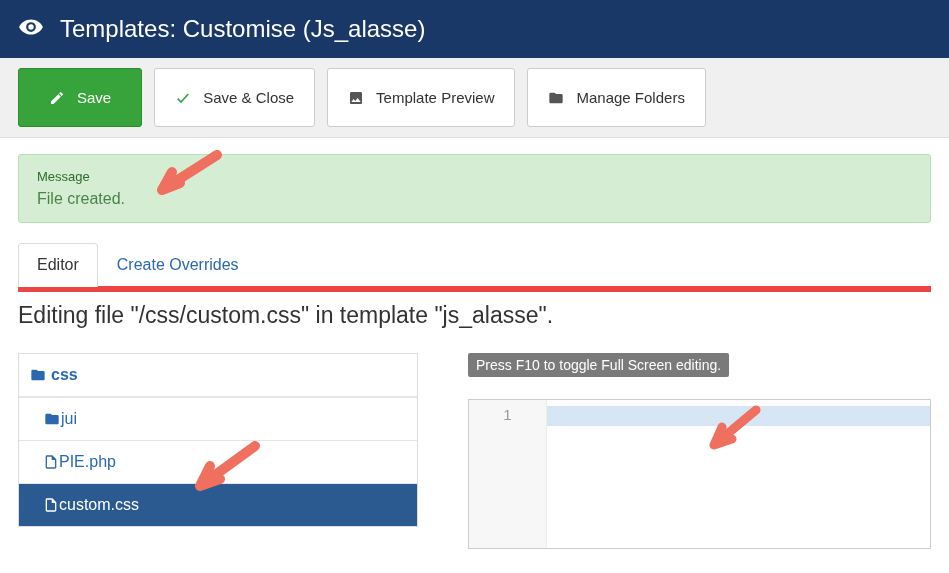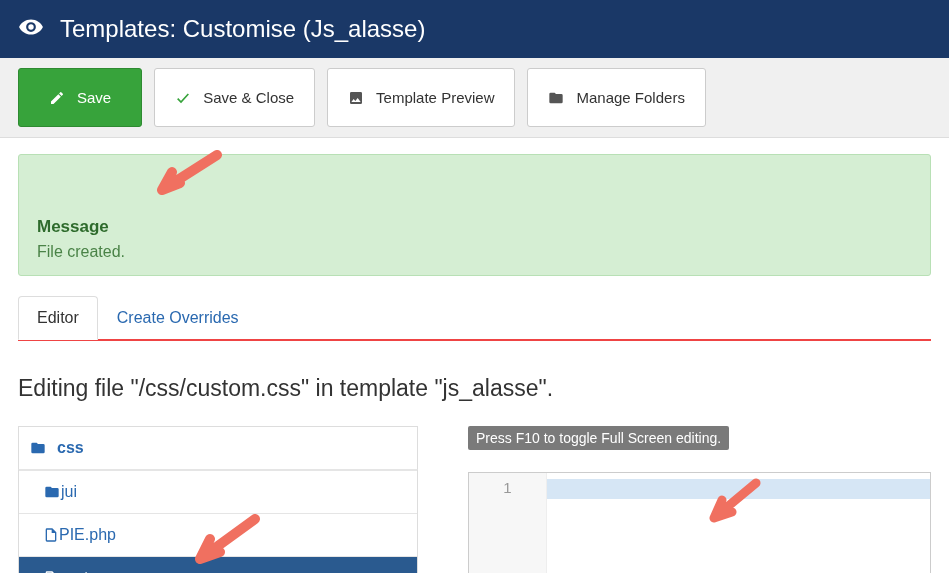--- a/index.html
+++ b/index.html
@@ -16,32 +16,32 @@
 .btn .ico { display: inline-flex; width: 16px; height: 16px; align-items: center; justify-content: center; }
 .btn .ico svg { width: 16px; height: 16px; }
 .ico-check svg { stroke: #37a33b; fill: none; stroke-width: 2.5; }
 .ico-copy svg { fill: #37a33b; }
 .ico-img svg { fill: #555; }
 .ico-folder svg { fill: #555; }
 
 .content { padding: 16px 18px; }
 
 .alert { background: #d5eed3; border: 1px solid #b8e0b5; border-radius: 3px; padding: 14px 18px; margin-bottom: 20px; position: relative; }
-.alert-title { color: #2e6b2c; font-weight: 700; font-size: 17px; margin-bottom: 6px; margin-top: 48px; }
+.alert-title { color: #2e6b2c; font-weight: 400; font-size: 13px; margin-bottom: 6px; }
 .alert-text { color: #4a8347; font-size: 16px; }
 
-.tabs { border-bottom: 2px solid #ef4444; display: flex; margin-bottom: 34px; }
+.tabs { border-bottom: 6px solid #ef4444; display: flex; margin-bottom: 10px; }
 .tab { padding: 12px 18px; font-size: 16px; color: #2a69b0; cursor: pointer; border: 1px solid transparent; border-bottom: none; margin-bottom: -1px; }
 .tab.active { color: #333; border-color: #ddd; border-bottom: 1px solid #fff; border-radius: 4px 4px 0 0; background: #fff; }
 
 .editing-line { font-size: 23px; color: #333; margin-bottom: 24px; }
 
 .panes { display: flex; gap: 50px; }
 .tree { width: 400px; }
-.tree-root { display: flex; align-items: center; gap: 10px; padding: 12px 10px; border: 1px solid #ddd; border-bottom: 1px solid #e5e5e5; color: #2a69b0; font-weight: 600; background: #fff; }
+.tree-root { display: flex; align-items: center; gap: 4px; padding: 12px 10px; border: 1px solid #ddd; border-bottom: 1px solid #e5e5e5; color: #2a69b0; font-weight: 600; background: #fff; }
 .tree-root svg { fill: #2a69b0; width: 18px; height: 16px; }
 .tree-children { border: 1px solid #ddd; border-top: none; }
 .tree-item { display: flex; align-items: center; padding: 12px 10px 12px 24px; color: #2a69b0; border-top: 1px solid #e5e5e5; cursor: pointer; }
 .tree-item svg { width: 16px; height: 16px; fill: #2a69b0; }
 .tree-item.folder svg { width: 18px; height: 16px; }
 .tree-item.active { background: #2a5a8f; color: #fff; }
 .tree-item.active svg { fill: #fff; }
 
 .editor-pane { flex: 1; }
 .editor-hint { display: inline-block; background: #7a7a7a; color: #fff; font-size: 14px; padding: 4px 8px; margin-bottom: 22px; border-radius: 2px; font-weight: 500; }

